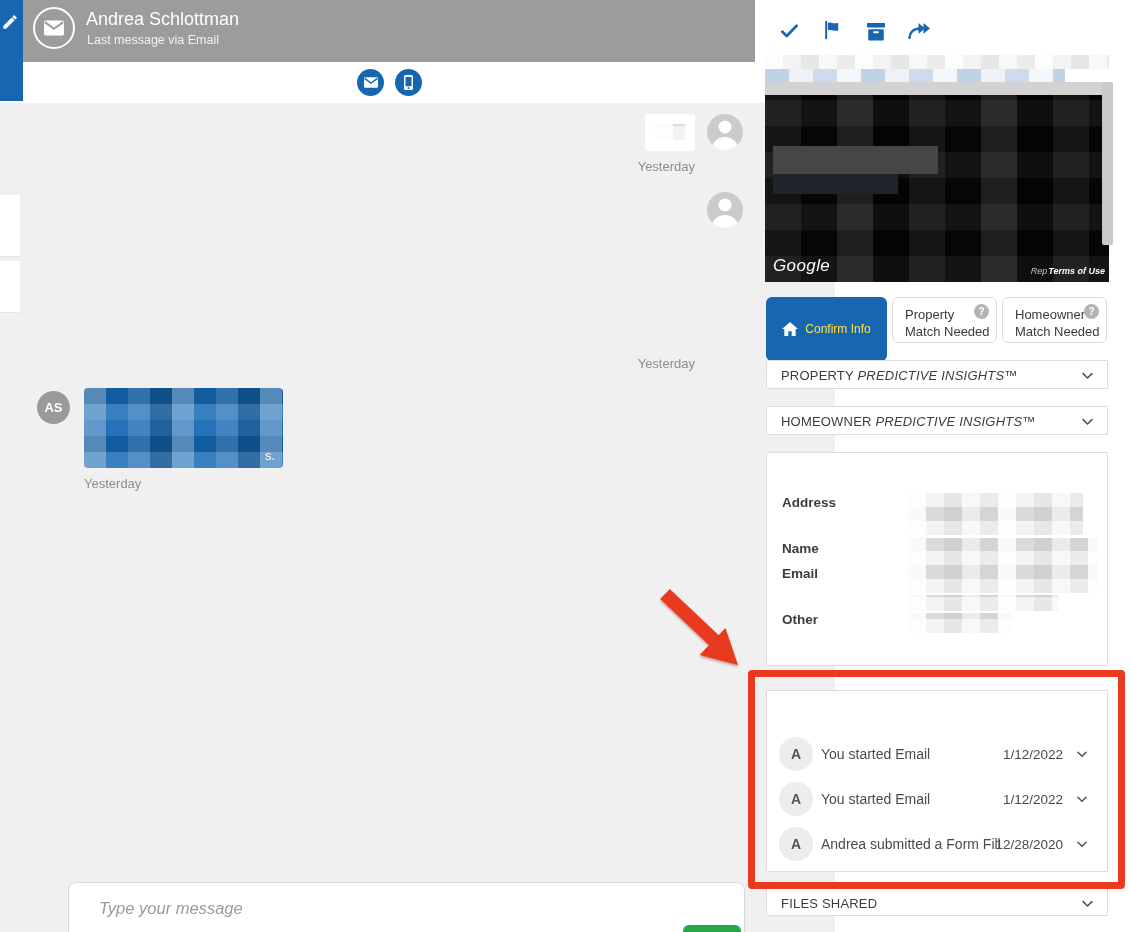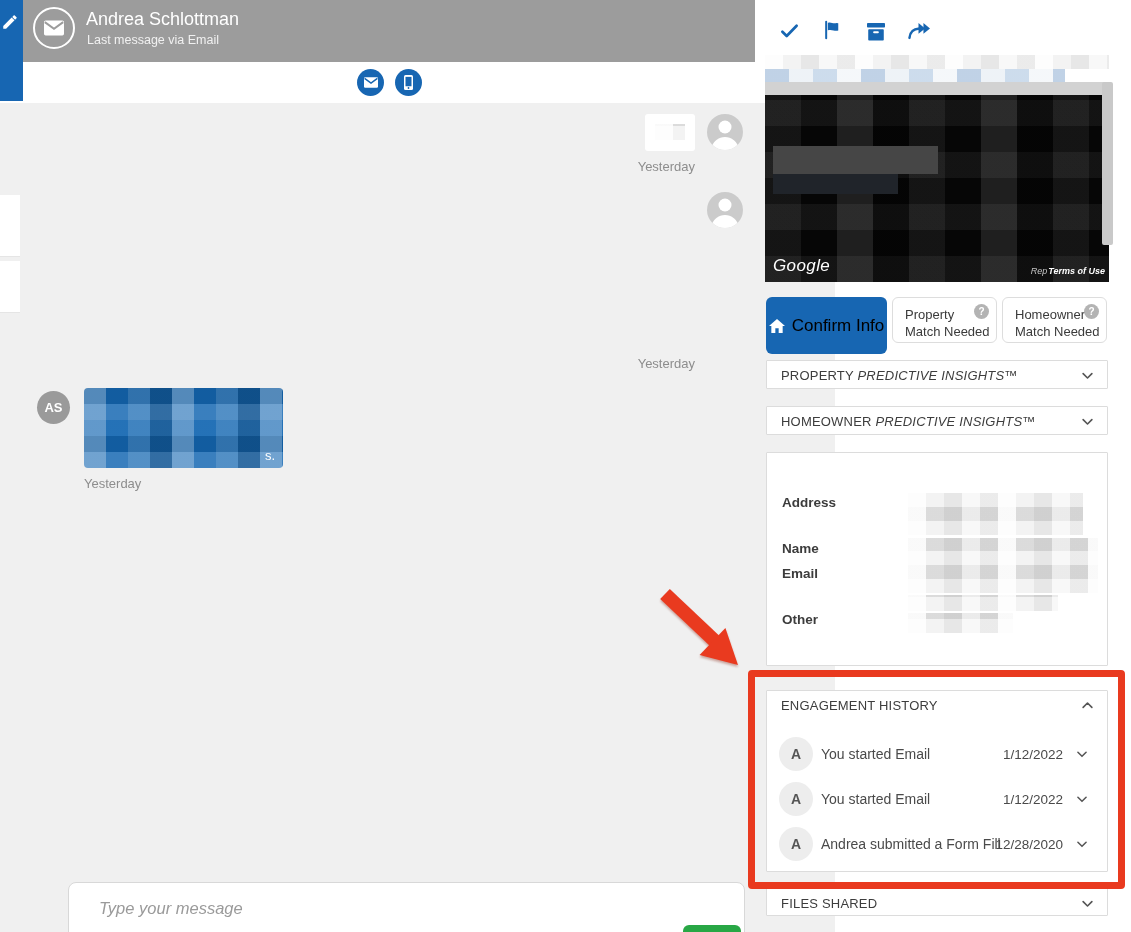--- a/index.html
+++ b/index.html
@@ -59,21 +59,21 @@
   .map-band2 { left:0; top:14px; width:300px; height:13px; }
   .map-band3 { left:0; top:27px; width:344px; height:13px; background:#d2d2d2; }
   .map-black { left:0; top:40px; width:344px; height:187px;font-style:italic; }
   .map-gblk1 { left:8px; top:51px; width:165px; height:28px; background:#464646; }
   .map-gblk2 { left:8px; top:79px; width:125px; height:20px; background:#20242a; }
   .map-scroll { left:337px; top:27px; width:11px; height:163px; background:#c9c9c9; border-radius:2px; }
   .g-logo { left:8px; bottom:6px; color:#fff; font-size:17px; font-weight:500; letter-spacing:.4px; }
   .map-terms { right:4px; bottom:6px; color:#fff; font-size:9px; }
   .map-terms .rep { opacity:.75; margin-right:1px; }
 
-  .btn-confirm { left:766px; top:297px; width:121px; height:57px; background:#1766b2; color:#000000; border:none; border-radius:6px; font-size:17px; cursor:pointer; display:flex; align-items:center; justify-content:center; gap:7px; font-family:"Liberation Sans", sans-serif; }
+  .btn-confirm { left:766px; top:297px; width:121px; height:64px; background:#1766b2; color:#fde047; border:none; border-radius:6px; font-size:12px; cursor:pointer; display:flex; align-items:center; justify-content:center; gap:7px; font-family:"Liberation Sans", sans-serif; }
   .btn-match { position:absolute; top:297px; width:105px; height:46px; background:#fff; border:1px solid #ddd; border-radius:6px; cursor:pointer; font-family:"Liberation Sans", sans-serif; text-align:left; padding:6px 0 0 12px; font-size:13px; color:#3a3a3a; line-height:17px; }
   .q-badge { position:absolute; top:6px; right:7px; width:15px; height:15px; border-radius:50%; background:#b3b3b3; color:#fff; font-size:10px; font-weight:bold; text-align:center; line-height:15px; }
 
   .section { position:absolute; left:766px; width:342px; background:#fff; border:1px solid #dcdcdc; border-radius:1px; }
   .sec-head { position:relative; height:28px; cursor:pointer; }
   .sec-title { position:absolute; left:14px; top:7px; font-size:13px; color:#3d3d3d; letter-spacing:.2px; white-space:nowrap; }
   .sec-title em { font-style:italic; }
   .sec-chev { position:absolute; right:12px; top:7px; width:15px; height:15px; }
 
   .fld-label { position:absolute; left:15px; font-size:13.5px; font-weight:bold; color:#3c3c3c; }
@@ -243,26 +243,20 @@
   <div class="fld-label" style="top:88px;">Name</div>
   <div class="fld-label" style="top:113px;">Email</div>
   <div class="fld-label" style="top:159px;">Other</div>
   <div class="abs pix-light" style="left:141px;top:40px;width:175px;height:42px;"></div>
   <div class="abs pix-light" style="left:141px;top:85px;width:190px;height:55px;"></div>
   <div class="abs pix-light" style="left:141px;top:142px;width:150px;height:16px;"></div>
   <div class="abs pix-light" style="left:141px;top:160px;width:105px;height:20px;"></div>
 </div>
 
 <div class="section" style="top:690px;height:182px;">
-  <div class="sec-head">
-    <span class="sec-title">ENGAGEMENT HISTORY</span>
-    <span class="sec-chev"><svg width="15" height="15" viewBox="0 0 24 24">
-          <path d="M5 15l7-7 7 7" fill="none" stroke="#555" stroke-width="2.6" stroke-linecap="round" stroke-linejoin="round"></path>
-        </svg></span>
-  </div>
   <div class="ev-row" style="top:46px;">
     <div class="ev-avatar">A</div>
     <div class="ev-desc">You started Email</div>
     <div class="ev-date">1/12/2022</div>
     <span class="ev-chev"><svg width="14" height="14" viewBox="0 0 24 24">
           <path d="M5 9l7 7 7-7" fill="none" stroke="#555" stroke-width="2.6" stroke-linecap="round" stroke-linejoin="round"></path>
         </svg></span>
   </div>
   <div class="ev-row" style="top:91px;">
     <div class="ev-avatar">A</div>

